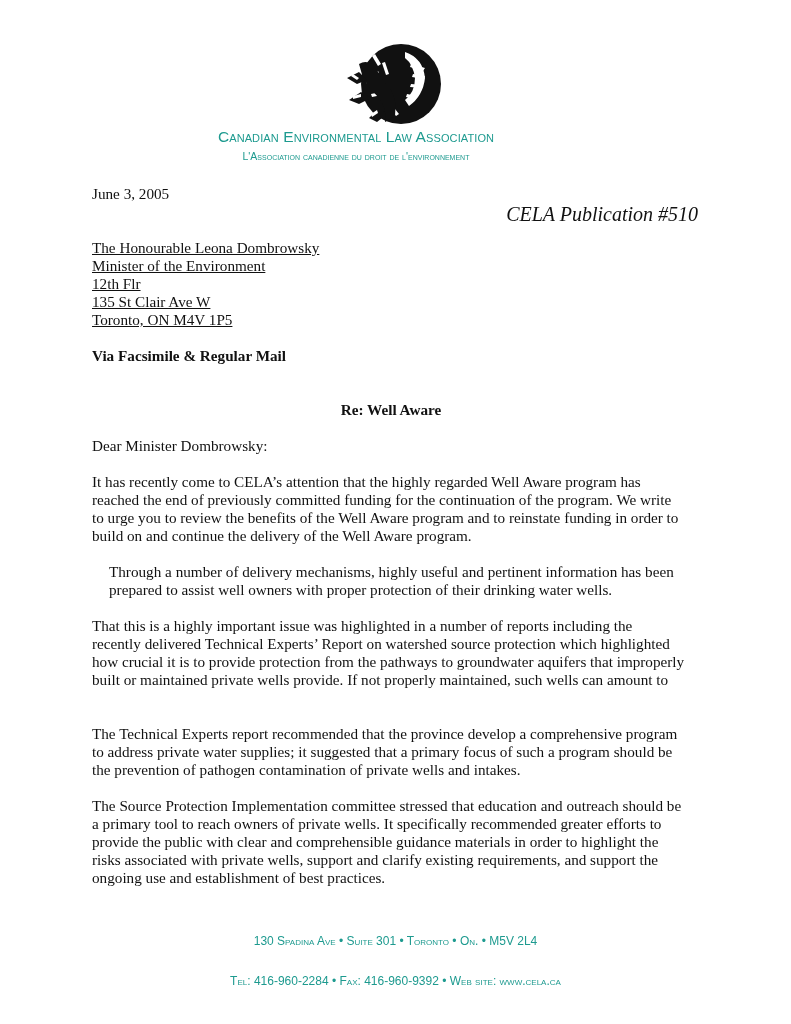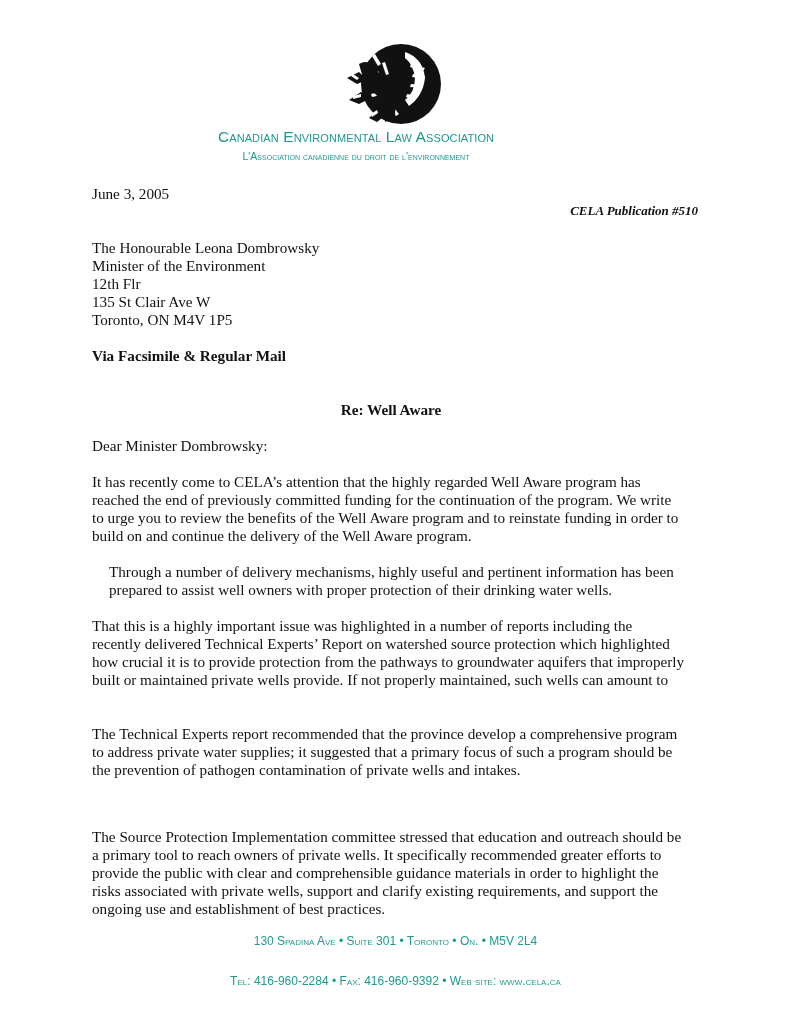--- a/index.html
+++ b/index.html
@@ -6,33 +6,33 @@
   body { width:791px; height:1024px; position:relative; overflow:hidden;
          font-family:"Liberation Serif", "DejaVu Serif", serif; color:#111; }
   .logo { position:absolute; left:345px; top:44px; width:106px; height:86px; }
   .org { position:absolute; left:0; width:712px; text-align:center;
          font-family:"Liberation Sans", "DejaVu Sans", sans-serif; color:#1d9a8f; }
   .org-en { top:128px; font-size:15.5px; letter-spacing:0.1px; }
   .org-fr { top:150px; font-size:10.5px; }
   .sc { font-variant: small-caps; }
   .txt { position:absolute; left:92px; font-size:15.2px; line-height:18px; white-space:nowrap; }
   .date { top:185px; }
-  .pub { position:absolute; right:93px; top:203px; font-size:13px; font-weight:bold; font-style:italic; }
+  .pub { position:absolute; right:93px; top:203px; font-size:20px; font-weight:normal; font-style:italic; }
   .addr { top:239px; }
-  .addr div { height:18px; }
+  .addr div { height:18px;text-decoration:underline; }
   .via { top:347px; font-weight:bold; }
   .re { position:absolute; left:0; width:782px; text-align:center; top:401px; font-size:15.2px; font-weight:bold; }
   .salut { top:437px; }
   .para { position:absolute; left:92px; width:612px; font-size:15.2px; line-height:18px; }
   .para div { white-space:nowrap; }
   .p1 { top:473px; }
   .p2 { top:563px;margin-left:17px; }
   .p3 { top:617px; }
   .p4 { top:725px; }
-  .p5 { top:797px;margin-top:31px; }
+  .p5 { top:797px; }
   .footer { position:absolute; left:0; width:791px; text-align:center;
             font-family:"Liberation Sans", "DejaVu Sans", sans-serif; color:#1d9a8f; font-size:12px; line-height:16px; }
   .f1 { top:933px; }
   .f2 { top:949px;margin-top:24px; }
 </style>
 </head>
 <body>
 
 <svg class="logo" viewBox="0 0 106 86">
   <circle cx="56" cy="40" r="40" fill="#111"></circle>

